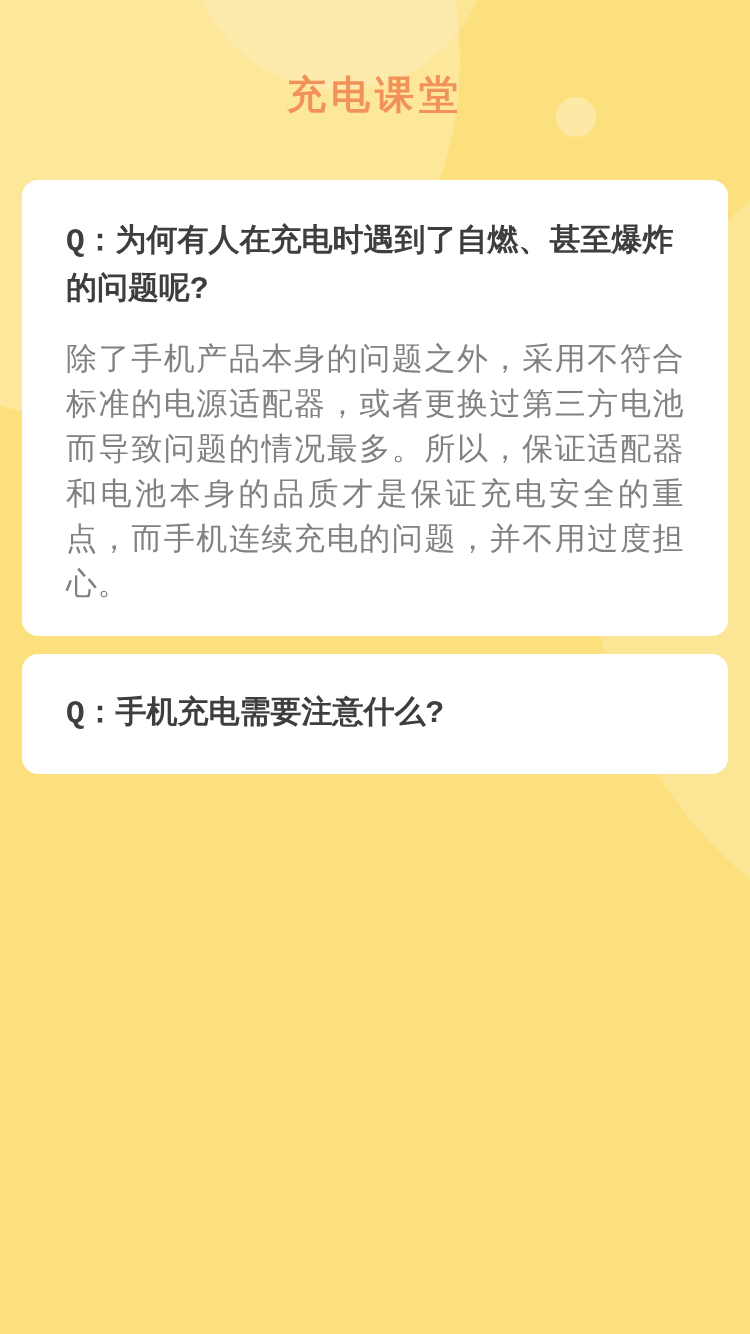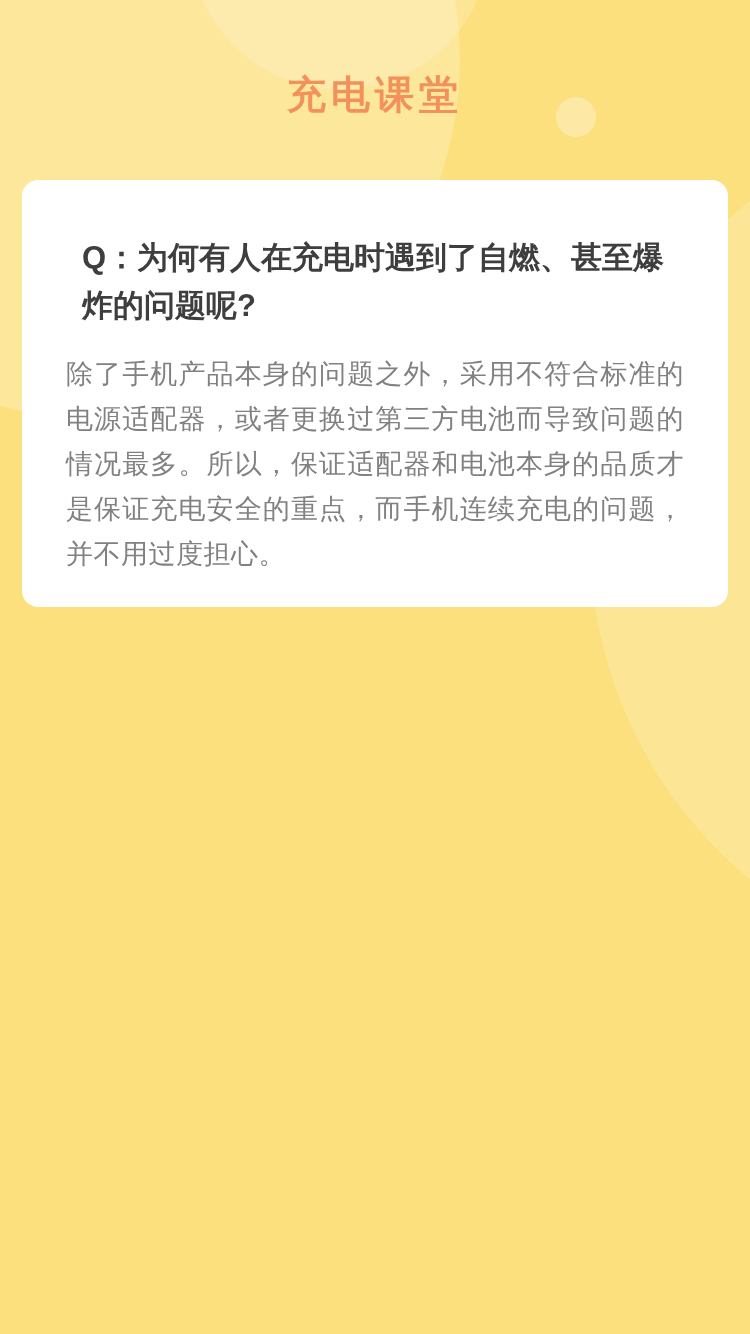--- a/index.html
+++ b/index.html
@@ -71,29 +71,30 @@
   .card {
     background: #FFFFFF;
     border-radius: 16px;
     margin: 0 22px 18px 22px;
     padding: 36px 44px;
   }
   .card-expanded {
     padding: 38px 44px 30px 44px;
   }
   .question {
-    margin: 16px;
+    margin: 0;
     font-size: 31px;
     line-height: 48px;
     font-weight: bold;
     color: #3E3E3E;
+    font-family: Liberation Mono, monospace;
   }
   .answer {
     margin: 22px 0 0 0;
-    font-size: 27px;
+    font-size: 31px;
     line-height: 45px;
     color: #818181;
     text-align: justify;
     letter-spacing: 0.5px;
   }
 </style>
 </head>
 <body>
 
 <div class="screen">
@@ -105,17 +106,20 @@
 
   <h1 class="page-title">充电课堂</h1>
 
   <div class="faq-list">
 
     <section class="card card-expanded">
       <h2 class="question">Q：为何有人在充电时遇到了自燃、甚至爆炸的问题呢?</h2>
       <p class="answer">除了手机产品本身的问题之外，采用不符合标准的电源适配器，或者更换过第三方电池而导致问题的情况最多。所以，保证适配器和电池本身的品质才是保证充电安全的重点，而手机连续充电的问题，并不用过度担心。</p>
     </section>
 
+    <section class="card">
+      <h2 class="question">Q：手机充电需要注意什么?</h2>
+    </section>
 
 
 
   </div>
 </div>
 
 </body></html>

